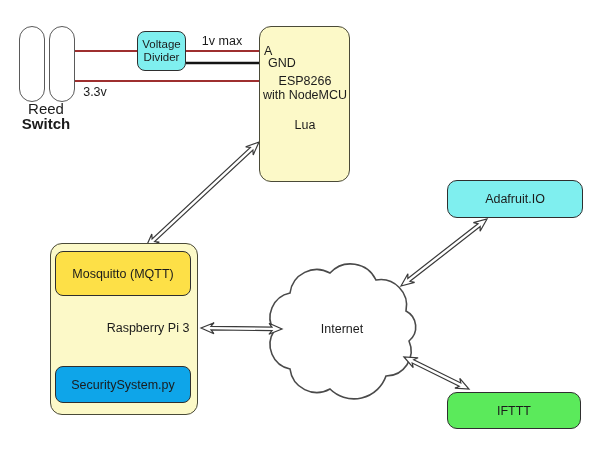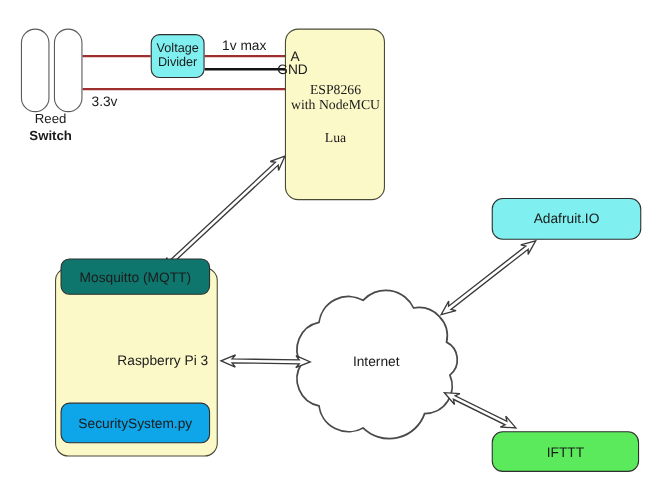--- a/index.html
+++ b/index.html
@@ -10,21 +10,21 @@
   #wires{position:absolute;left:0;top:0;width:600px;height:455px;}
   .node{position:absolute;box-sizing:border-box;display:flex;align-items:center;justify-content:center;text-align:center;}
   .reed-rect{border:1.7px solid #5a5a5a;border-radius:13px;background:#ffffff;}
   .yellow-box{border:1.6px solid #4a4a38;border-radius:12px;}
   .cyan-box{border:1.5px solid #2f2f2f;border-radius:8px;}
   .pill-box{border:1.5px solid #2f2f2f;border-radius:10px;}
   .lbl{position:absolute;white-space:nowrap;}
   .center{transform:translate(-50%,-50%);text-align:center;}
   .fs11{font-size:11.5px;line-height:13px;}
   .fs12{font-size:12.5px;line-height:14px;}
-  .fs13{font-size:12px;line-height:15px;}
+  .fs13{font-size:15px;line-height:15px;}
 </style>
 </head>
 <body>
 
 <div id="canvas">
 
   <svg id="wires" viewBox="0 0 600 455">
 
     <line x1="75" y1="51" x2="137" y2="51" stroke-width="2.2" stroke="#9e2f2f"></line>
     <line x1="186" y1="51" x2="260" y2="51" stroke-width="2.2" stroke="#9e2f2f"></line>
@@ -54,29 +54,29 @@
       <span style="display:block;">Voltage</span>
       <span style="display:block;">Divider</span>
     </div>
   </div>
 
   <div class="lbl center fs12" style="left:222px;top:41px;">1v max</div>
   <div class="lbl center fs12" style="left:95px;top:92px;">3.3v</div>
 
   <div class="node yellow-box" style="left: 259px; top: 26px; width: 91px; height: 156px; background: rgb(252, 249, 200);"></div>
   <div class="lbl fs12" style="left:264px;top:44px;">A</div>
-  <div class="lbl fs12" style="left:252px;top:56px;">GND</div>
-  <div class="lbl center fs12" style="left:305px;top:103px;font-family:Liberation Serif, serif;">
+  <div class="lbl fs12" style="left:268px;top:56px;">GND</div>
+  <div class="lbl center fs12" style="left:305px;top:103px;">
     <span style="display:block;">ESP8266</span>
     <span style="display:block;">with NodeMCU</span>
     <span style="display:block;margin-top:16px;">Lua</span>
   </div>
 
   <div class="node yellow-box" style="left: 50px; top: 243px; width: 148px; height: 172px; background: rgb(252, 249, 200);"></div>
-  <div class="node cyan-box fs12" style="left: 55px; top: 235px; width: 136px; height: 33px; background: #0f766e;">
+  <div class="node cyan-box fs12" style="left: 55px; top: 251px; width: 136px; height: 45px; background: #fde047;">
     <span>Mosquitto (MQTT)</span>
   </div>
   <div class="lbl center fs12" style="left:124px;top:328px;padding-left:48px;">Raspberry Pi 3</div>
   <div class="node cyan-box fs12" style="left: 55px; top: 366px; width: 136px; height: 37px; background: #0ea5e9;">
     <span>SecuritySystem.py</span>
   </div>
 
   <div class="lbl center fs12" style="left:342px;top:329px;">Internet</div>
 
   <div class="node pill-box fs12" style="left: 447px; top: 180px; width: 136px; height: 38px; background: rgb(127, 239, 239);">

